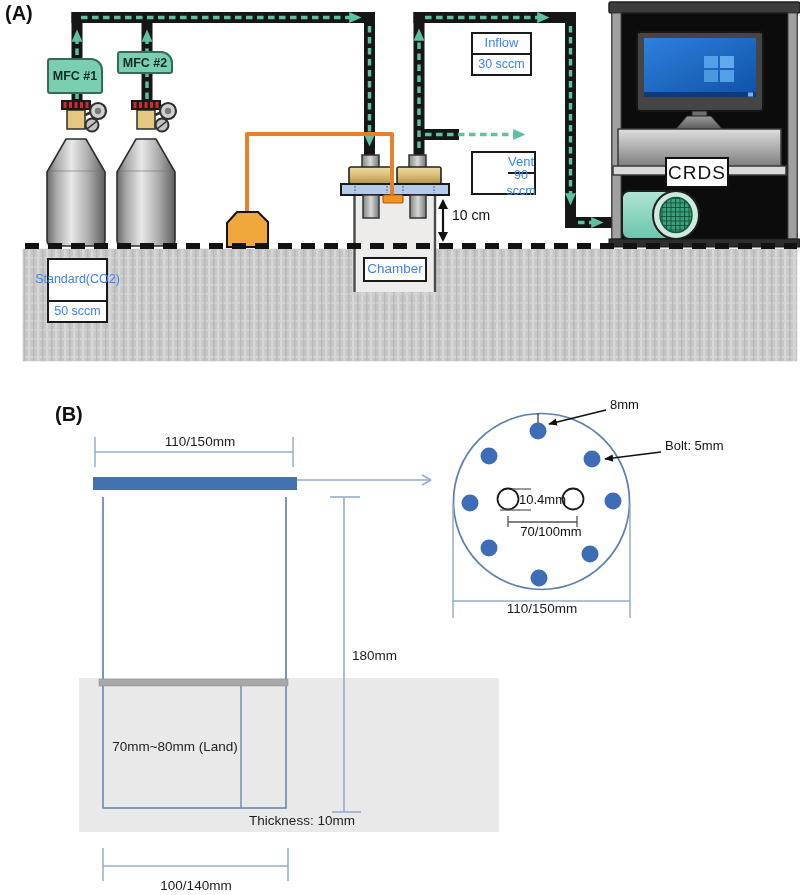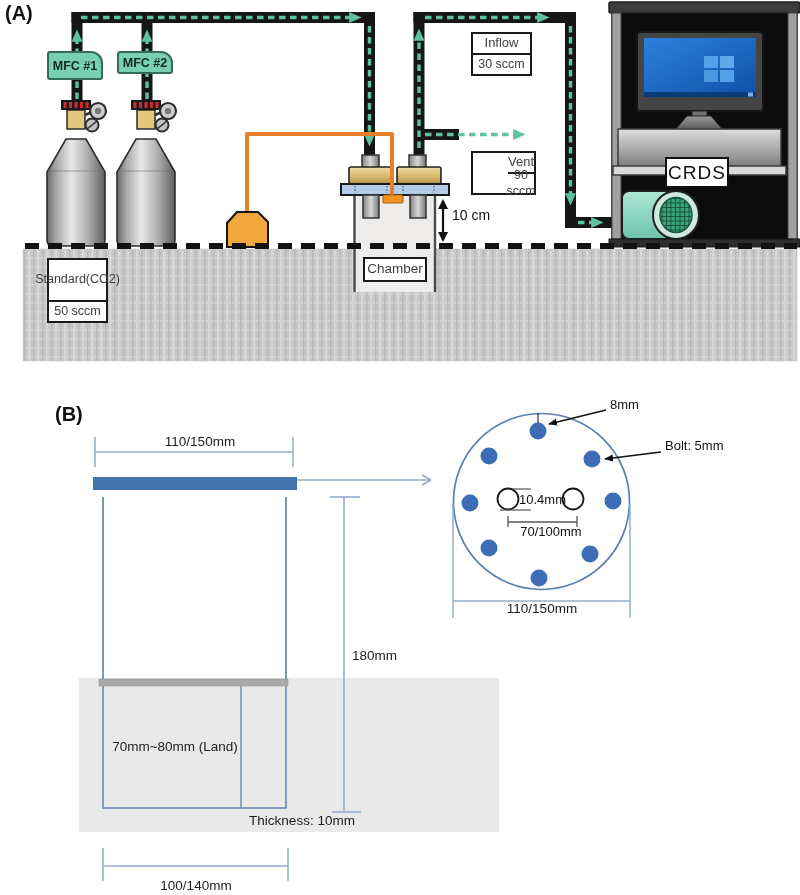--- a/index.html
+++ b/index.html
@@ -3,21 +3,21 @@
 <meta charset="utf-8">
 <style>
   html,body{margin:0;padding:0;background:#ffffff;}
   .canvas{position:relative;width:800px;height:895px;background:#fff;
           font-family:"Liberation Sans",sans-serif;color:#111;overflow:hidden;}
   svg{position:absolute;left:0;top:0;}
   svg text{font-family:"Liberation Sans",sans-serif;}
   .panel-label{position:absolute;font-weight:bold;font-size:20px;color:#111;}
   .box{position:absolute;background:#fff;border:2px solid #1a1a1a;box-sizing:border-box;}
   .cell{display:flex;align-items:center;justify-content:center;text-align:center;
-        font-size:13px;line-height:1.25;color:#404040;}
+        font-size:13px;line-height:1.25;color:#3b82f6;}
   .cell+.cell{border-top:2px solid #1a1a1a;}
   .mfc{position:absolute;background:#79cfb0;border:2px solid #356b5c;
        border-radius:3px 12px 3px 3px;display:flex;align-items:center;justify-content:center;
        font-size:12.5px;font-weight:bold;color:#0d2b22;box-sizing:border-box;}
   .plain-label{position:absolute;font-size:14px;color:#111;}
   .crds-box{position:absolute;background:#fff;border:2px solid #111;display:flex;
             align-items:center;justify-content:center;font-size:19px;letter-spacing:1px;
             color:#111;box-sizing:border-box;}
 </style>
 </head>
@@ -196,21 +196,21 @@
       <rect x="609" y="239" width="191" height="8" fill="#2e2e2e" stroke="#191919" stroke-width="1"></rect>
     </g>
 
     <line x1="25" y1="246" x2="797" y2="246" stroke="#121212" stroke-width="6" stroke-dasharray="14 9"></line>
 
     <line x1="443" y1="201" x2="443" y2="240" stroke="#111" stroke-width="2.2" marker-start="url(#arrBlkS)" marker-end="url(#arrBlk)"></line>
   </svg>
 
   <div class="panel-label" style="left:5px;top:2px;">(A)</div>
 
-  <div class="mfc" style="left:47px;top:51px;width:56px;height:29px;">
+  <div class="mfc" style="left:47px;top:58px;width:56px;height:36px;">
     <span>MFC #1</span>
   </div>
   <div class="mfc" style="left:117px;top:51px;width:56px;height:23px;">
     <span>MFC #2</span>
   </div>
 
   <div class="box" style="left:471px;top:32px;width:61px;">
     <div class="cell" style="height:19px;">Inflow</div>
     <div class="cell" style="height:19px;font-size:12.5px;">30 sccm</div>
   </div>

